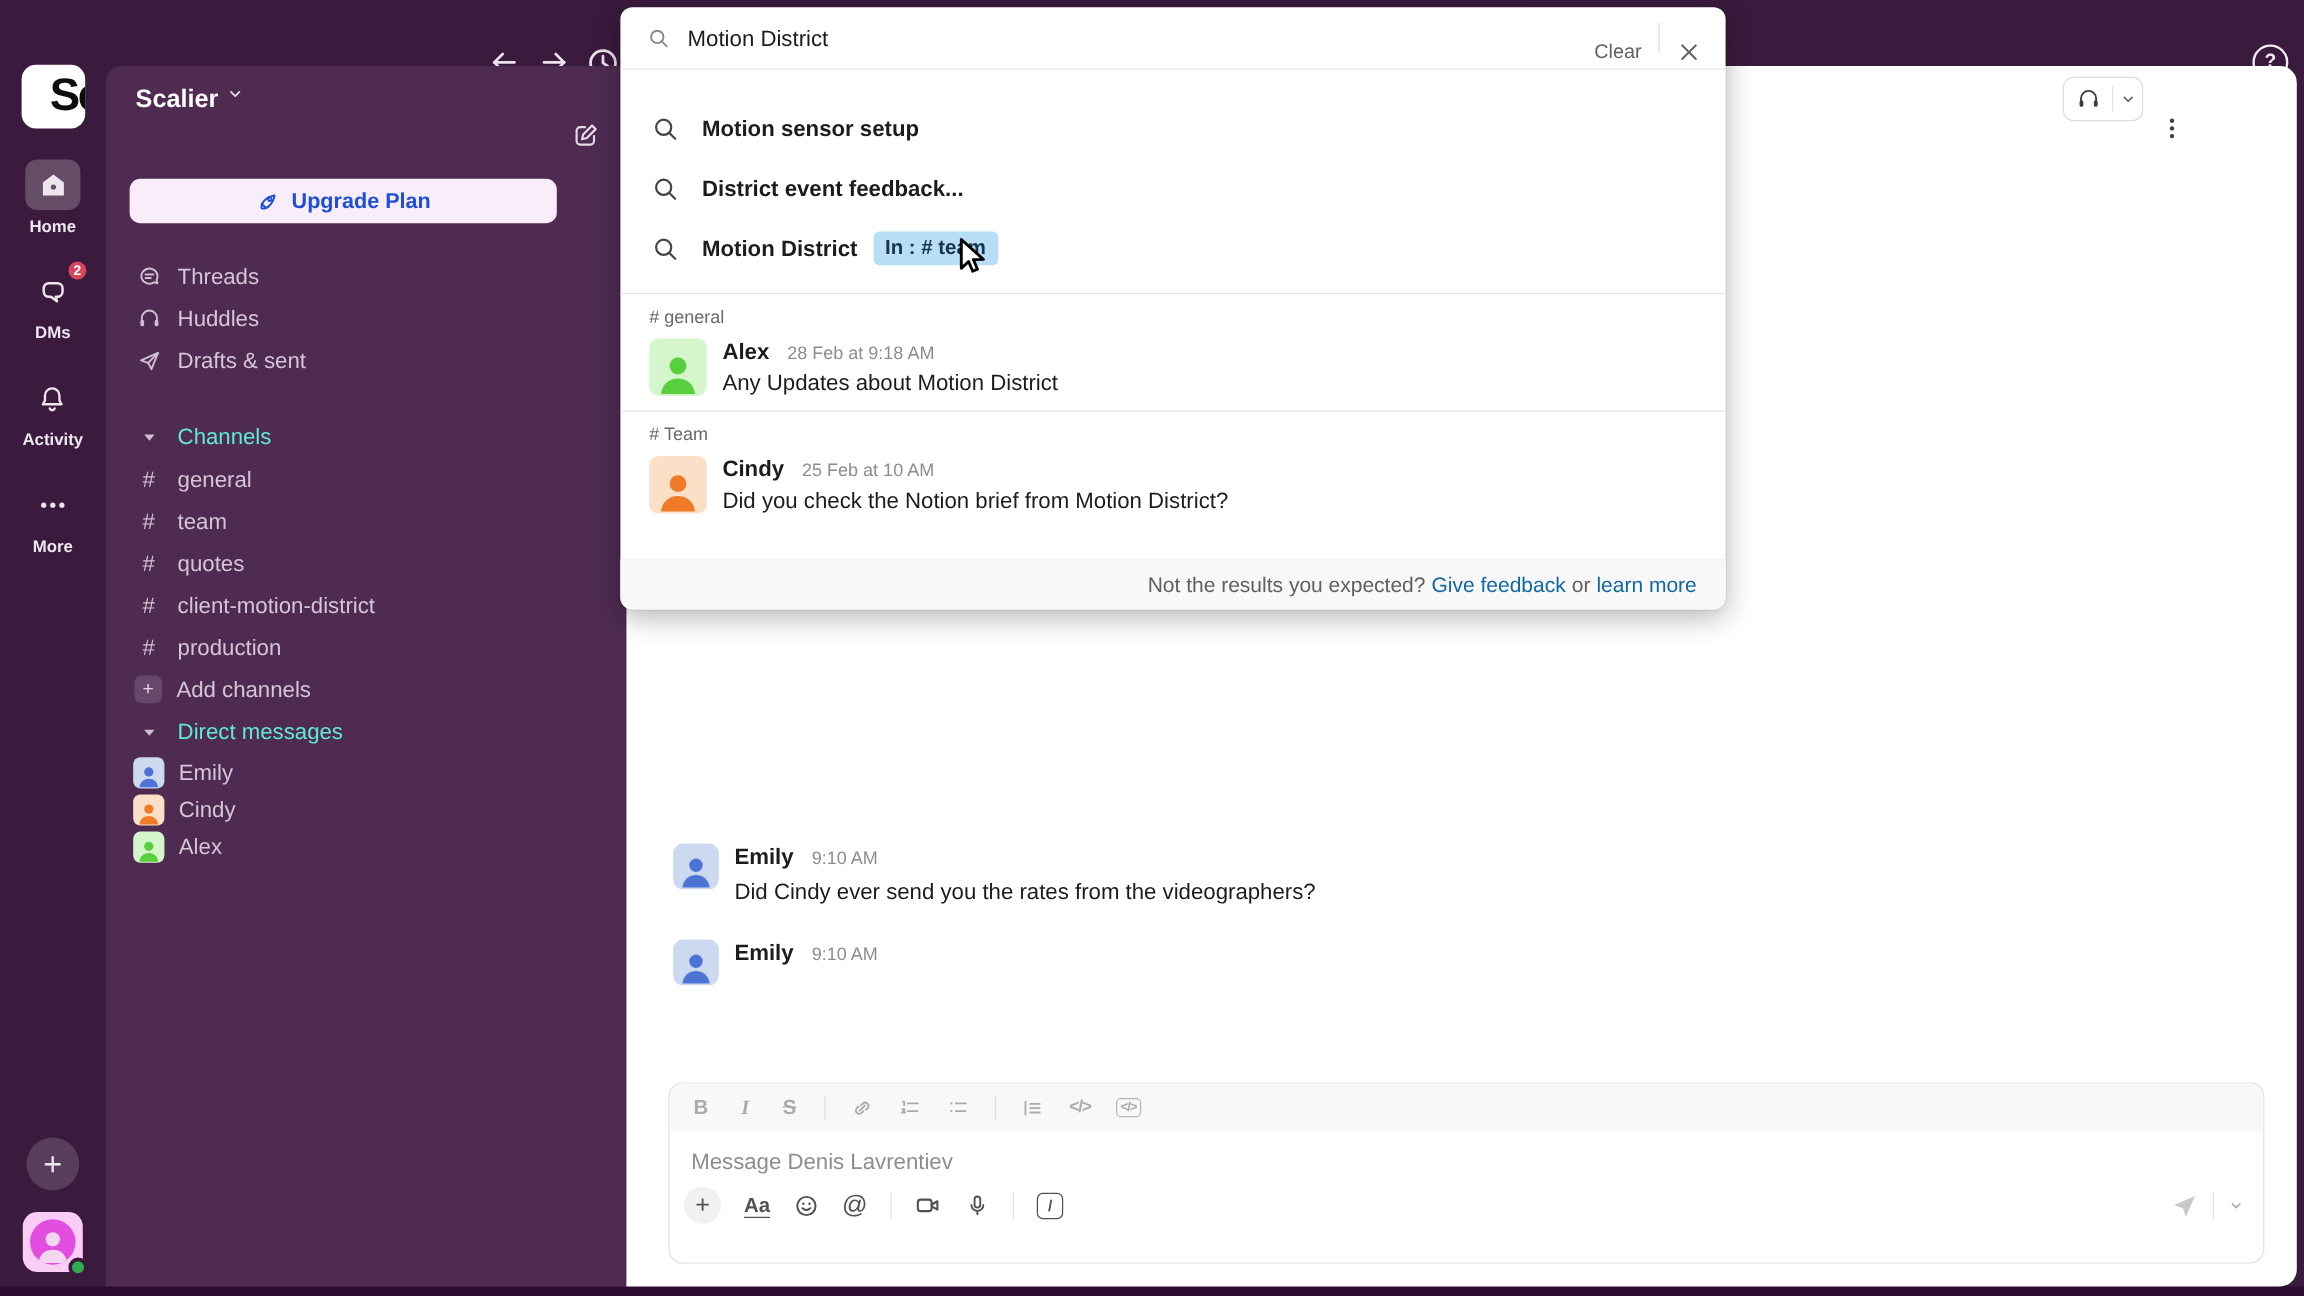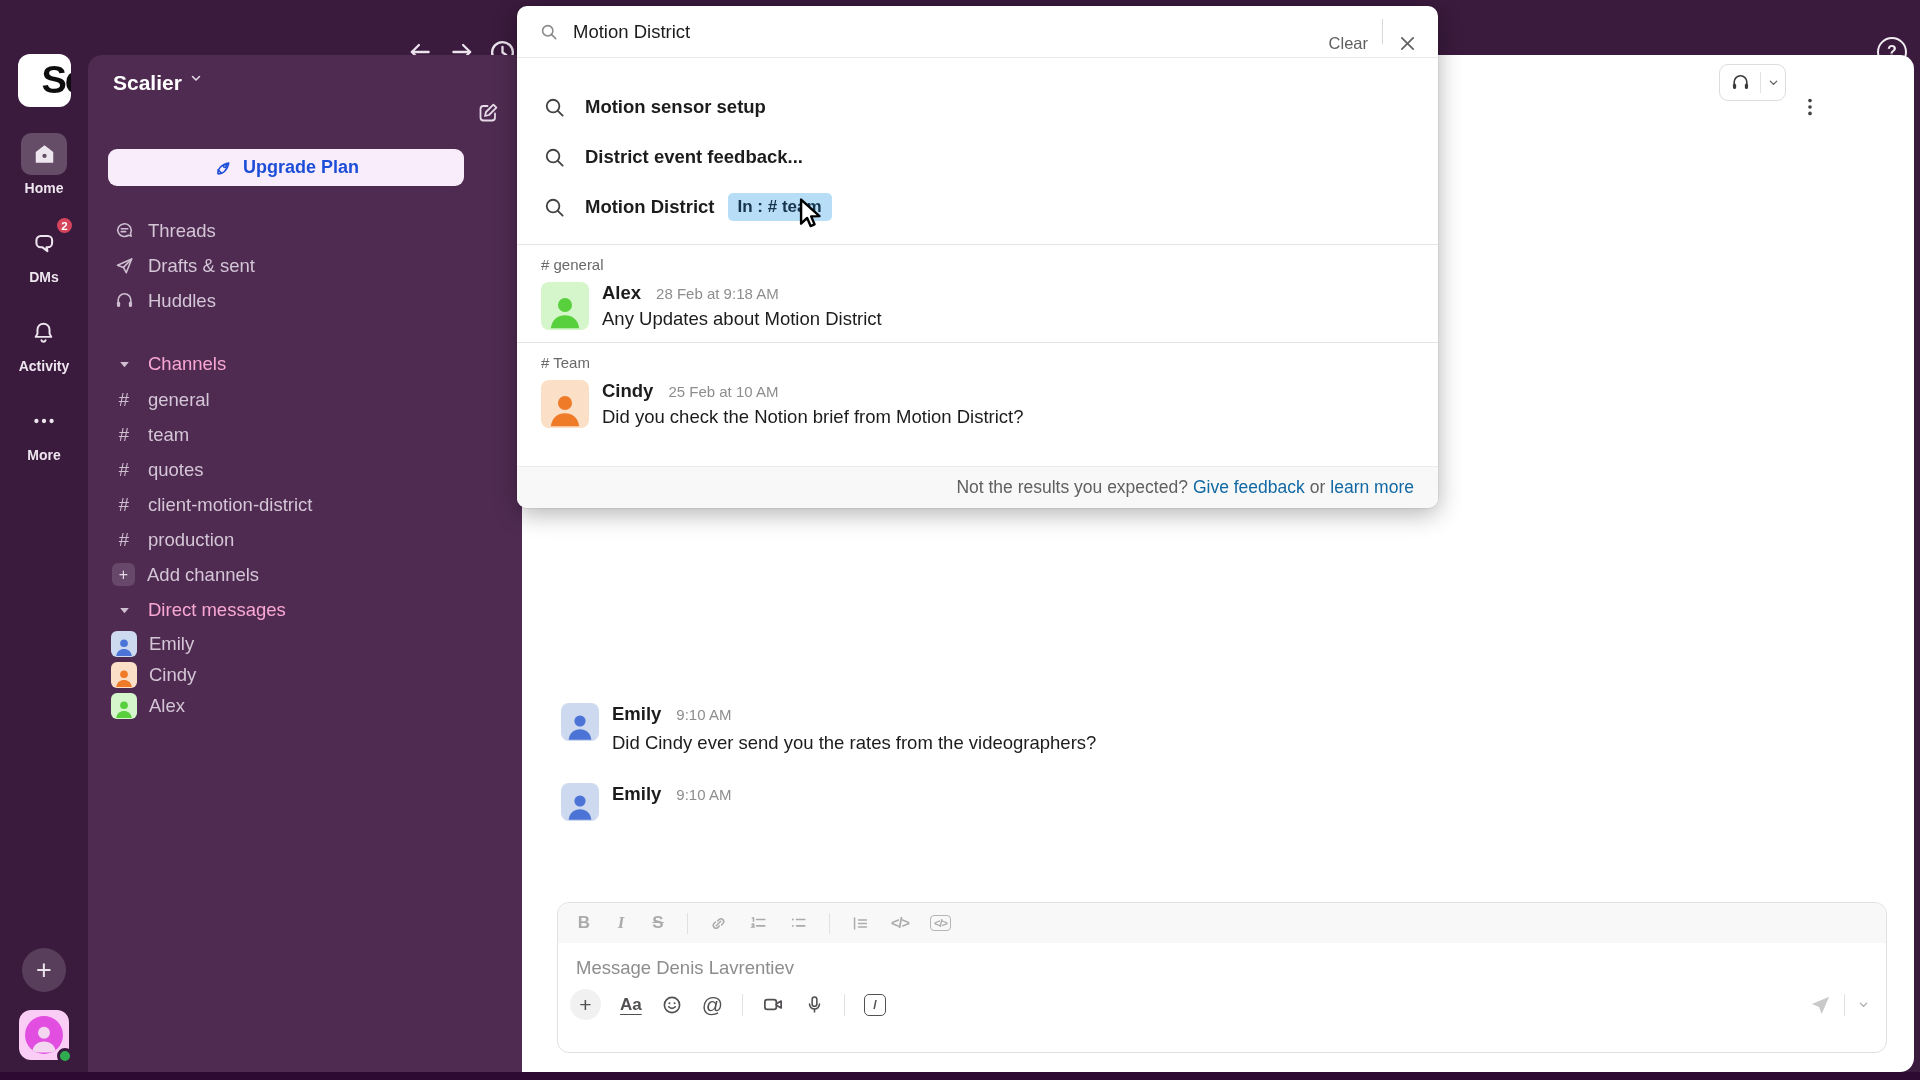--- a/index.html
+++ b/index.html
@@ -39,21 +39,21 @@
   .sidebar { position:absolute; left:88px; top:55px; width:434px; bottom:8px; background:#4f2b52; border-radius:14px 0 0 0; z-index:1; color:#d4c6d6; }
   .ws-row { display:flex; align-items:flex-start; padding:16px 16px 0 25px; }
   .ws-name { font-size:21px; font-weight:800; color:#ffffff; }
   .ws-chev { margin-left:7px; color:#e6dbe7; }
   .compose-btn { margin-left:auto; width:36px; height:36px; display:flex; align-items:center; justify-content:center; color:#e6dbe7; }
   .upgrade { margin:18px 20px 0 20px; width:356px; height:37px; background:#f9edfb; border-radius:9px; color:#1d4ed8; font-size:18px; font-weight:700; display:flex; align-items:center; justify-content:center; gap:9px; }
   .sb-list { margin-top:27px; }
   .sb-row { height:35px; display:flex; align-items:center; padding:0 12px 0 25px; font-size:18.5px; color:#d4c6d6; cursor:pointer; }
   .sb-row .sb-ic { width:22px; margin-right:13px; display:flex; justify-content:center; color:#cfc0d1; }
   .sb-gap { height:28px; }
-  .sb-header { height:36px; display:flex; align-items:center; padding:0 12px 0 25px; font-size:18.5px; color:#f9a8d4; cursor:pointer; }
+  .sb-header { height:36px; display:flex; align-items:center; padding:0 12px 0 25px; font-size:18.5px; color:#5eead4; cursor:pointer; }
   .sb-header .chev { width:22px; margin-right:13px; display:flex; justify-content:center; color:#cfc0d1; }
   .hash { width:22px; margin-right:13px; text-align:center; font-size:18.5px; color:#cfc0d1; }
   .plus-tile { width:23px; height:23px; border-radius:6px; background:rgba(255,255,255,0.14); display:flex; align-items:center; justify-content:center; font-size:16px; color:#e3d7e4; margin-right:12px; margin-left:-1px; }
   .dm-row { height:31px; display:flex; align-items:center; padding:0 12px 0 23px; font-size:18.5px; color:#d4c6d6; cursor:pointer; }
   .pavatar { border-radius:6px; overflow:hidden; display:flex; align-items:flex-end; justify-content:center; flex:none; }
   .pavatar.sm { width:26px; height:26px; margin-right:12px; }
   .pavatar.md { width:38px; height:38px; border-radius:8px; }
   .pavatar.lg { width:48px; height:48px; border-radius:8px; }
   .av-blue { background:#cdd9ee; color:#4c74d6; }
   .av-orange { background:#fbdfc6; color:#ef7a27; }
@@ -248,36 +248,36 @@
             <svg width="21" height="21" viewBox="0 0 24 24" fill="none" stroke="currentColor" stroke-width="1.8" stroke-linecap="round" stroke-linejoin="round">
               <path d="M19.7 11.7a7.7 7.2 0 1 0-3.2 5.7l3.2 1-.9-3.1a7.2 7.2 0 0 0 .9-3.6z"></path>
               <path d="M8.3 10h7.4"></path>
               <path d="M8.3 13.3h5"></path>
             </svg>
           </span>
         <span>Threads</span>
       </div>
       <div class="sb-row">
         <span class="sb-ic">
-            <svg width="21" height="21" viewBox="0 0 24 24" fill="none" stroke="currentColor" stroke-width="1.8" stroke-linecap="round" stroke-linejoin="round">
-              <path d="M4 11.7 20.2 4.6 14 20.2l-3.2-6z"></path>
-              <path d="M10.8 14.2l9.4-9.6"></path>
-            </svg>
-          </span>
-        <span>Drafts &amp; sent</span>
-      </div>
-      <div class="sb-row">
-        <span class="sb-ic">
             <svg width="21" height="21" viewBox="0 0 24 24" fill="none" stroke="currentColor" stroke-width="1.8" stroke-linecap="round">
               <path d="M4.8 14.5v-3a7.2 7.2 0 0 1 14.4 0v3"></path>
               <rect x="3.4" y="13.2" width="3.6" height="6.2" rx="1.8" fill="currentColor" stroke="none"></rect>
               <rect x="17" y="13.2" width="3.6" height="6.2" rx="1.8" fill="currentColor" stroke="none"></rect>
             </svg>
           </span>
         <span>Huddles</span>
+      </div>
+      <div class="sb-row">
+        <span class="sb-ic">
+            <svg width="21" height="21" viewBox="0 0 24 24" fill="none" stroke="currentColor" stroke-width="1.8" stroke-linecap="round" stroke-linejoin="round">
+              <path d="M4 11.7 20.2 4.6 14 20.2l-3.2-6z"></path>
+              <path d="M10.8 14.2l9.4-9.6"></path>
+            </svg>
+          </span>
+        <span>Drafts &amp; sent</span>
       </div>
 
       <div class="sb-gap"></div>
 
       <div class="sb-header">
         <span class="chev">
             <svg width="13" height="13" viewBox="0 0 24 24" fill="currentColor">
               <path d="M4 7.5h16L12 17z"></path>
             </svg>
           </span>

